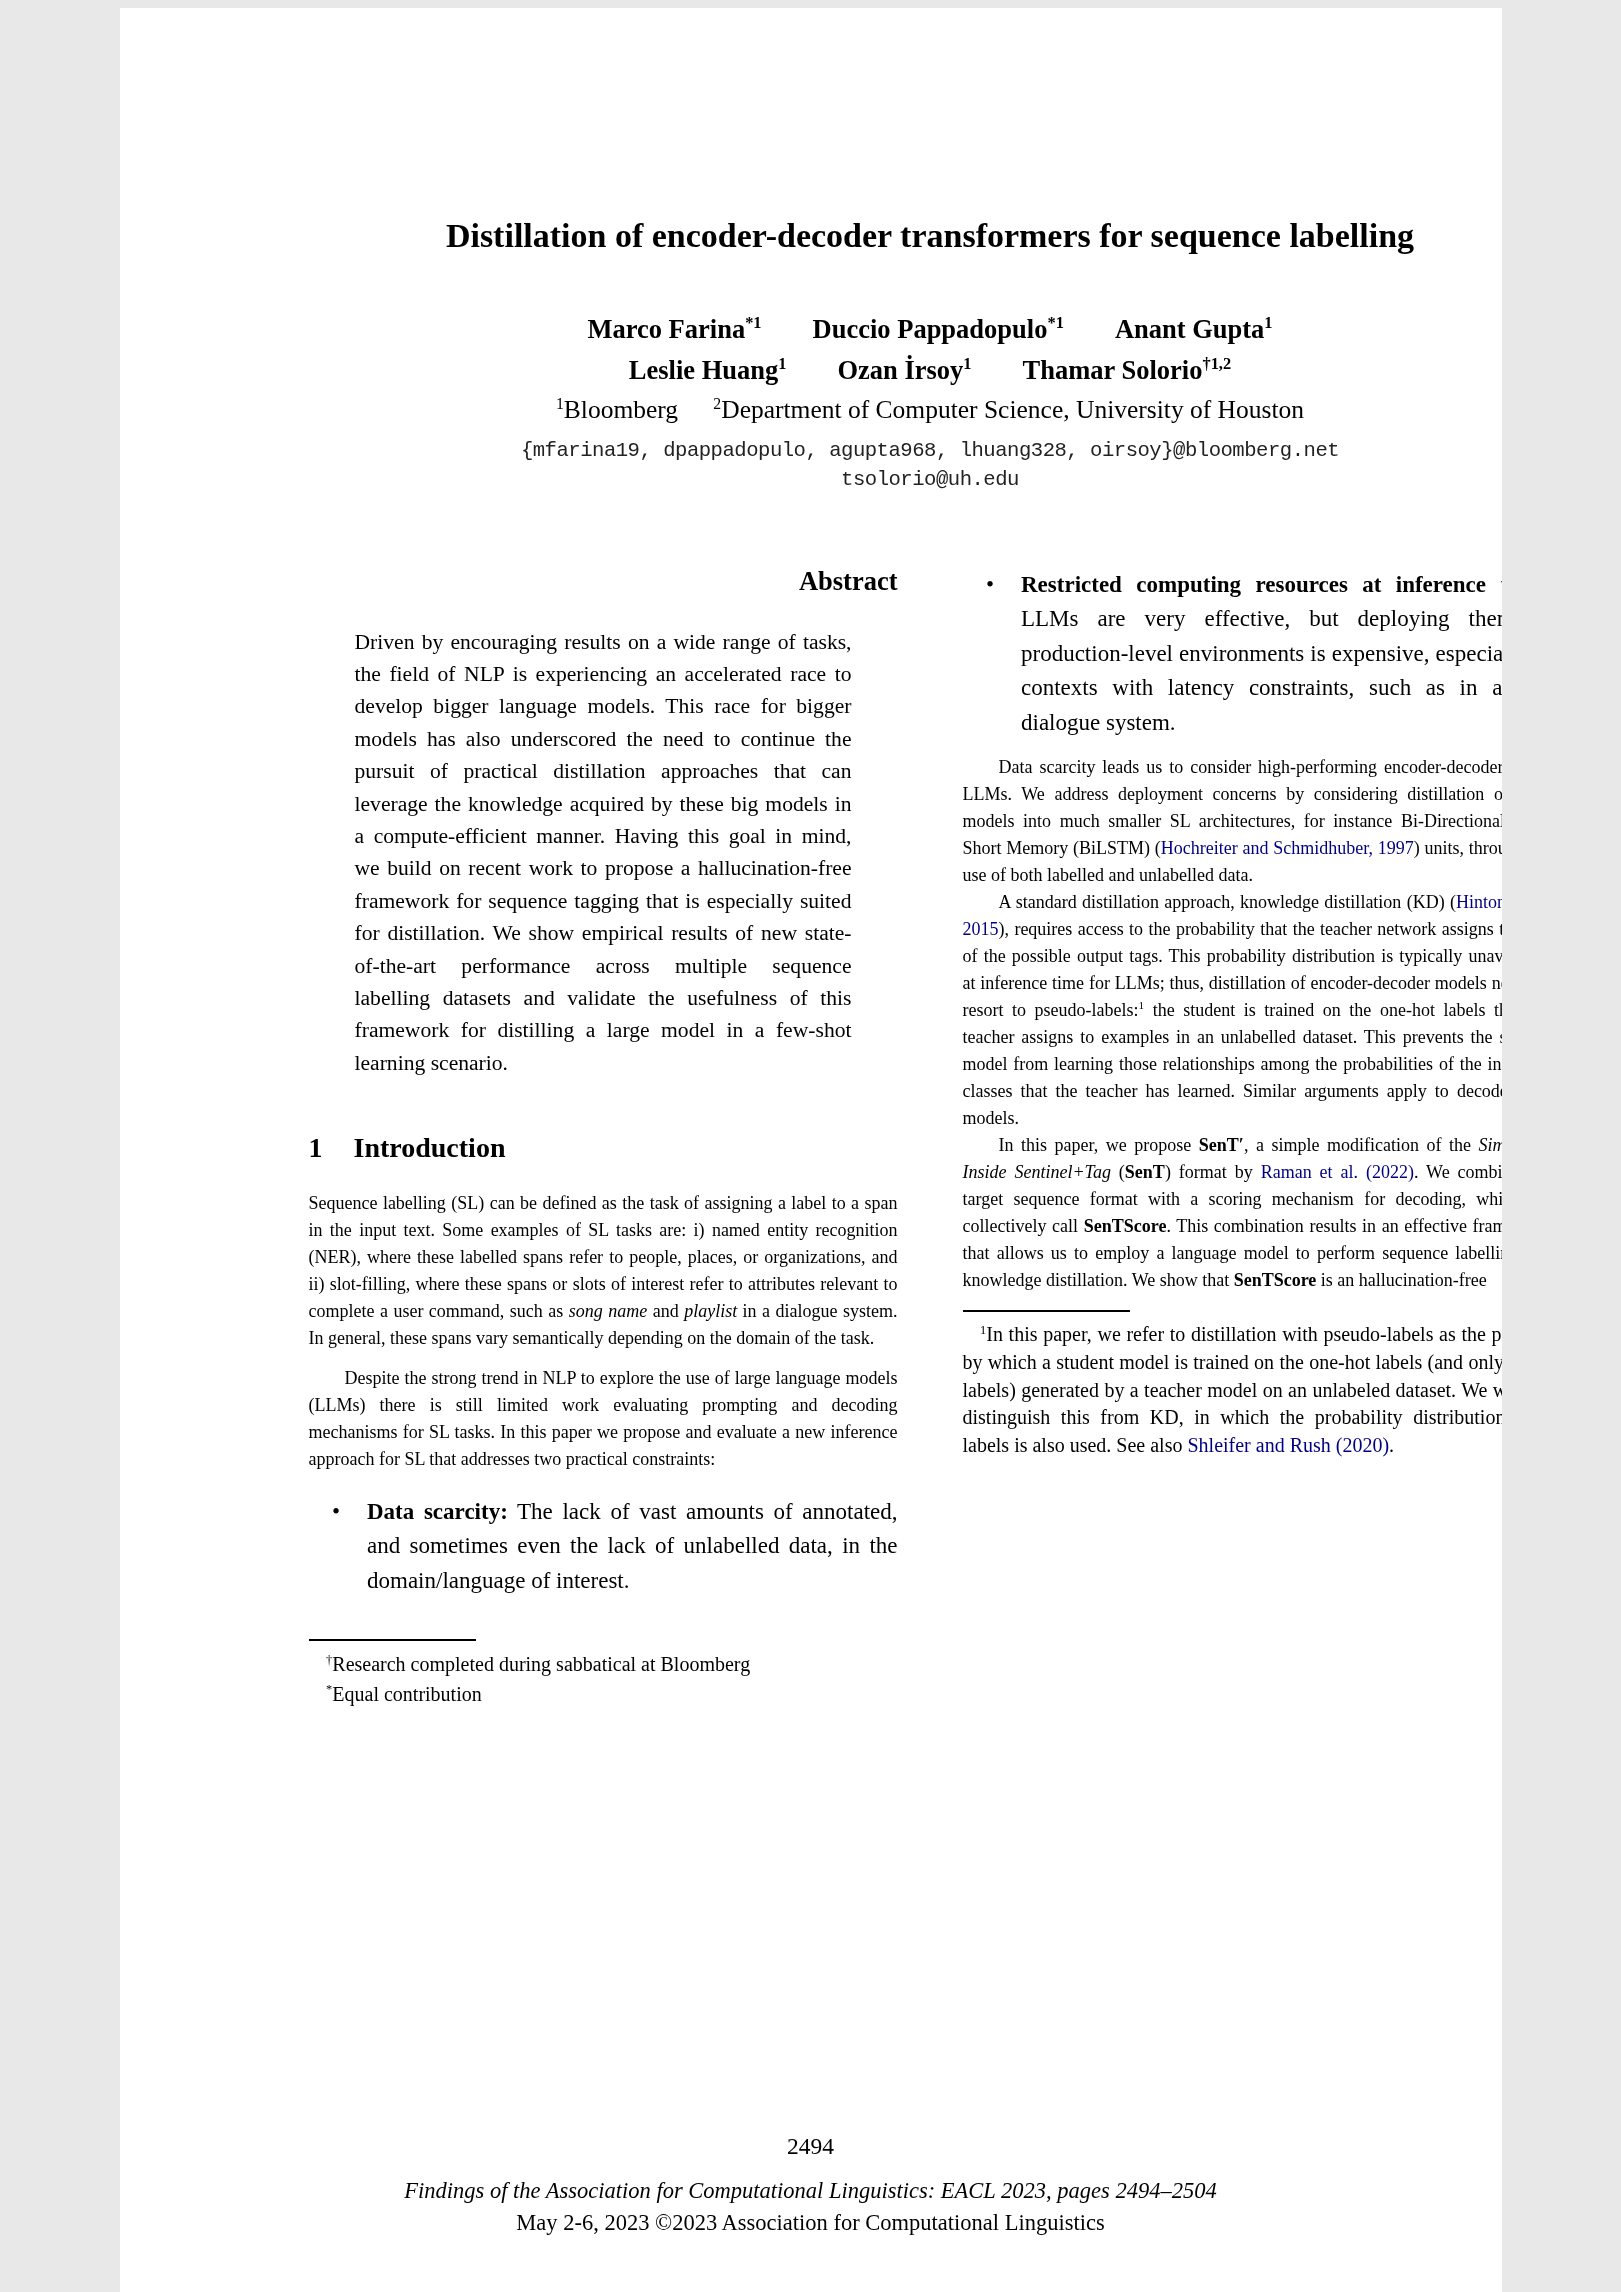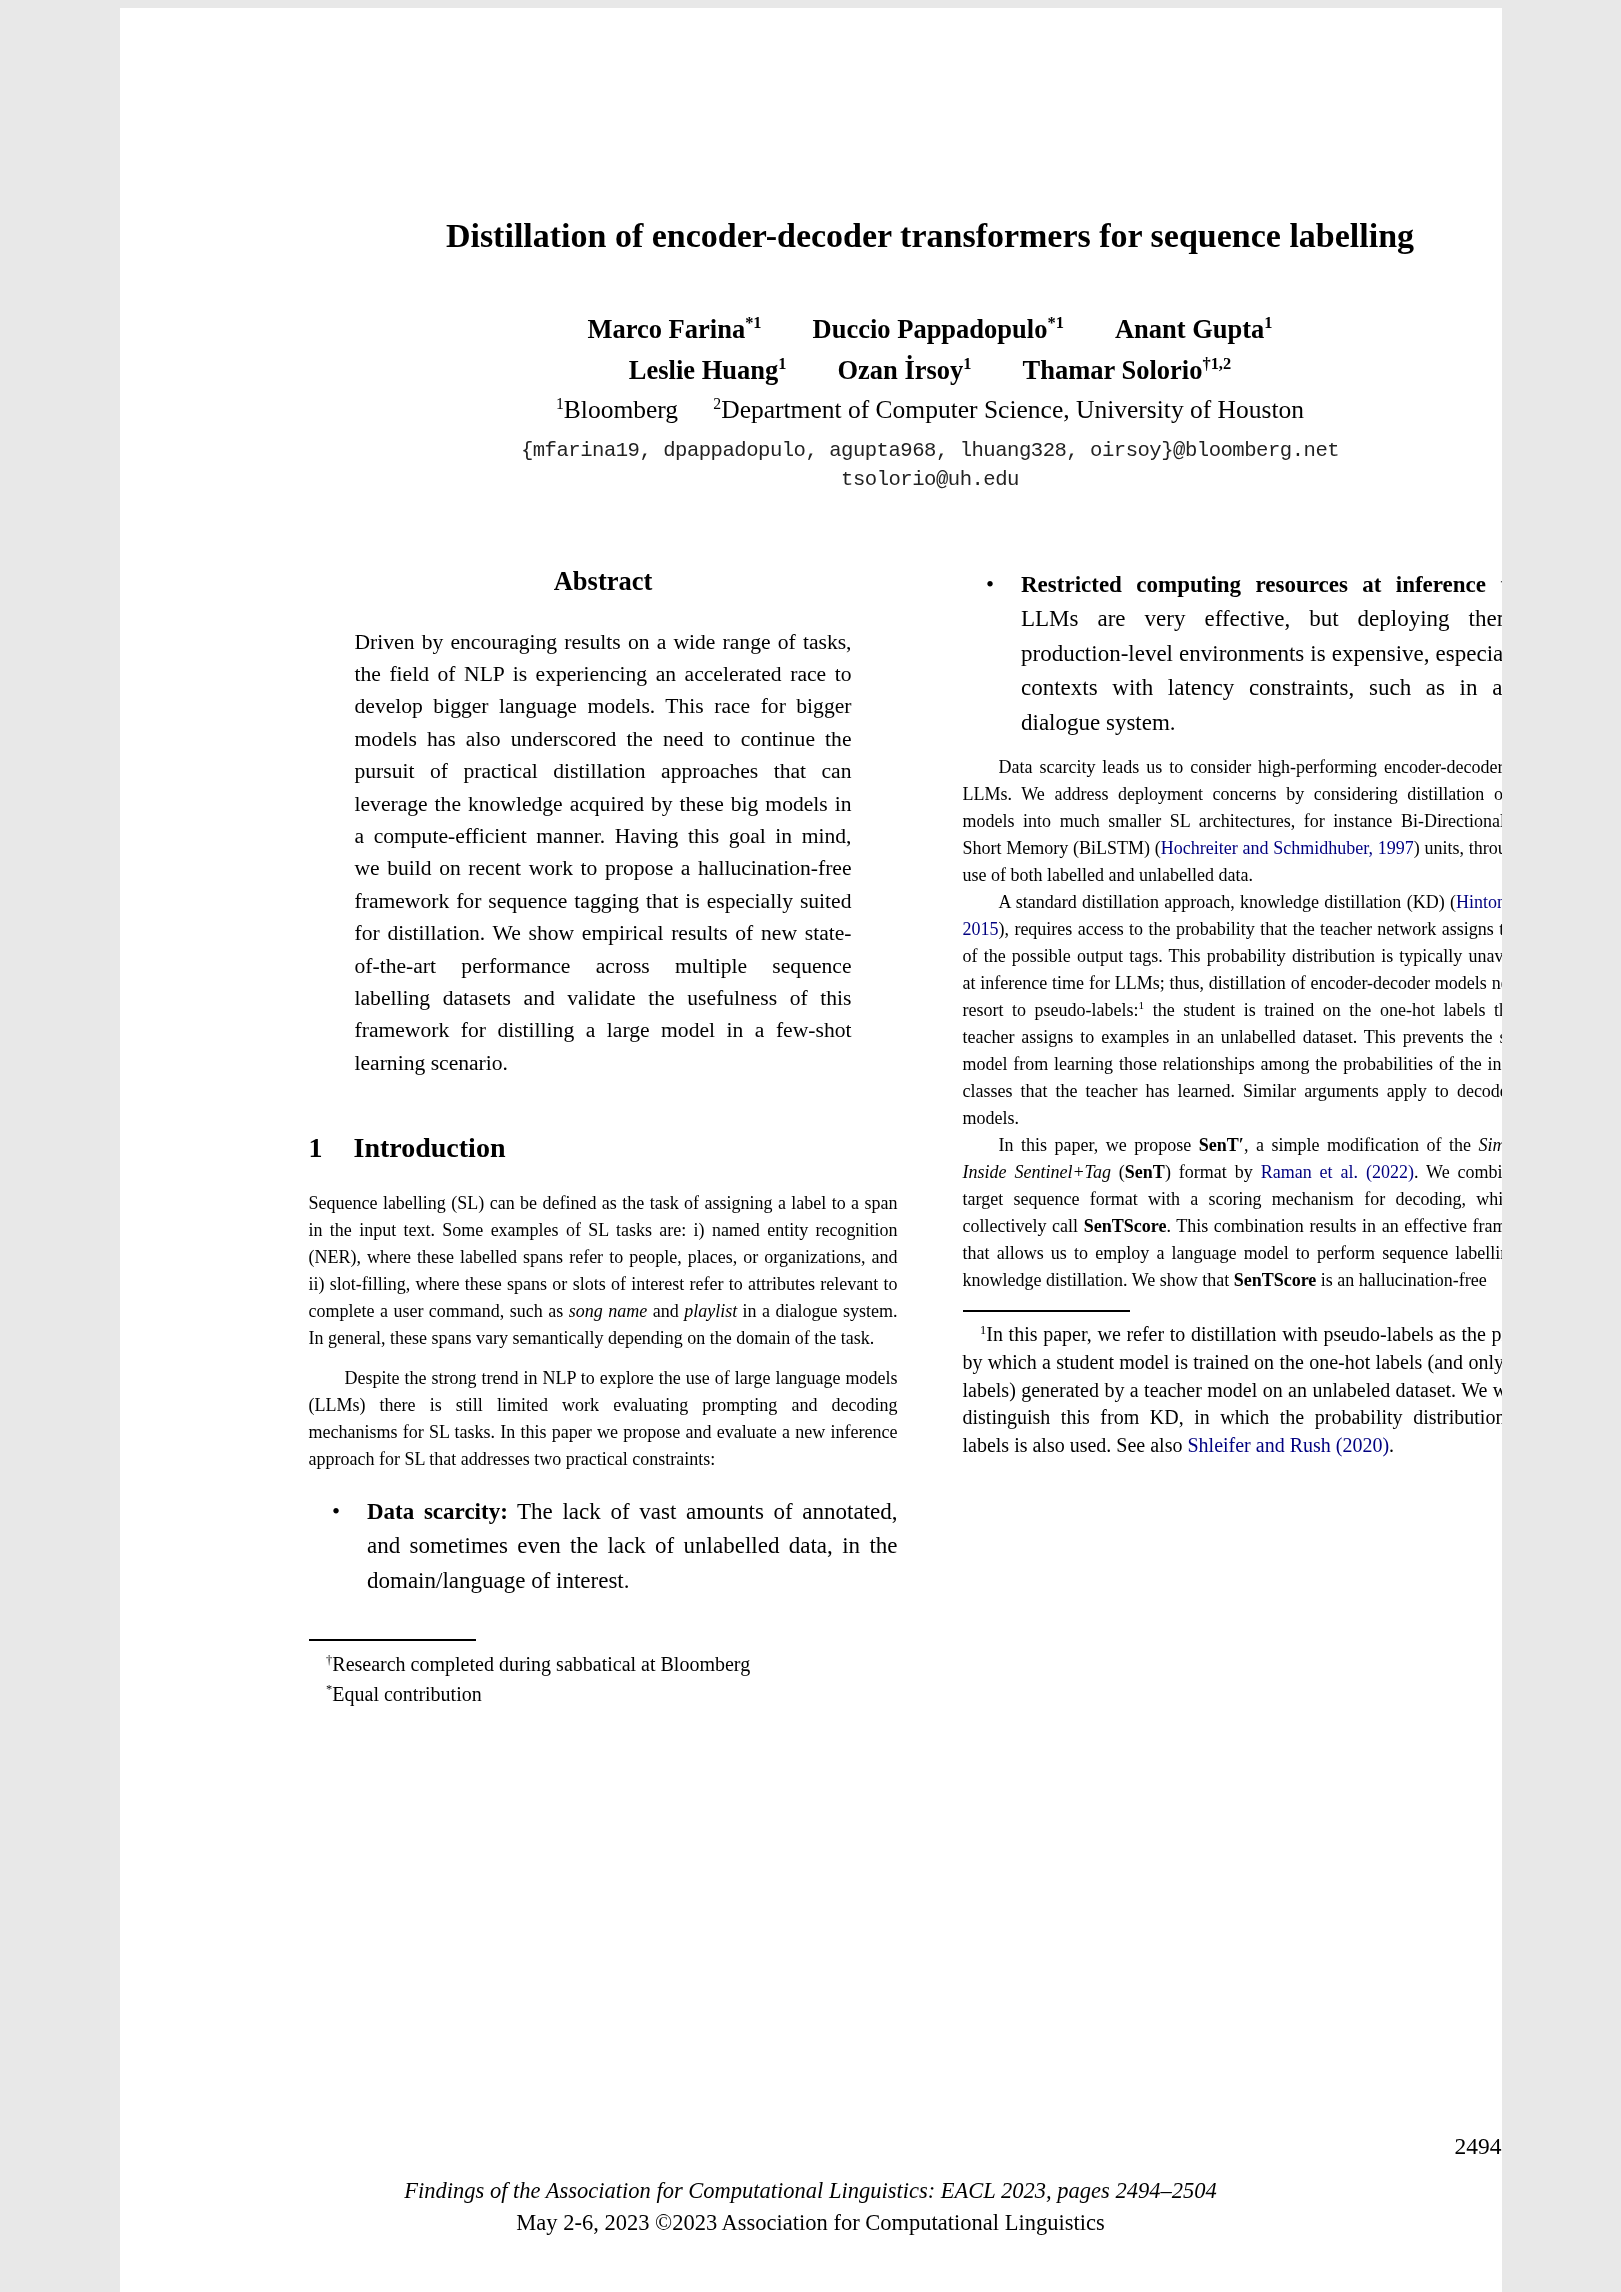--- a/index.html
+++ b/index.html
@@ -38,21 +38,21 @@
   }
   .col{width:589px;}
   .para{
     margin:0;text-align:justify;
     font-size:18px;line-height:1.50;
   }
   .ind{text-indent:36px;}
   .gap{margin-top:13.7px;}
   
   .abstract-heading{
-    text-align:center;font-size:26.5px;font-weight:bold;margin:13.7px 0 29px 0;
+    text-align:right;font-size:26.5px;font-weight:bold;margin:13.7px 0 29px 0;
   }
   .abstract-body{
     padding:0 46px;font-size:21.6px;line-height:1.50;text-align:justify;margin:0;
   }
   
   .section-heading{
     font-size:28px;font-weight:bold;margin:53px 0 25.5px 0;
   }
   .section-heading .secnum{margin-right:31px;}
   
@@ -71,21 +71,21 @@
   .footnote{
     font-size:20px;line-height:1.38;text-align:justify;margin:0 0 2px 0;
   }
   .footnote .fn-marker{margin-left:17.6px;}
   
   .col-right .bullet-item:first-child{margin-top:15.7px;}
   .fnright{margin-top:15.7px;}
   
   .page-number{
     position:absolute;left:0;width:100%;top:2125px;
-    text-align:right;font-size:23.5px;
+    text-align:center;font-size:23.5px;
   }
   .footer{
     position:absolute;left:0;width:100%;top:2170px;text-align:center;
   }
   .footer-line1{font-style:italic;font-size:22.5px;margin:0 0 5.9px 0;}
   .footer-line2{font-size:22.5px;margin:0;}
 </style>
 </head>
 <body>
 

